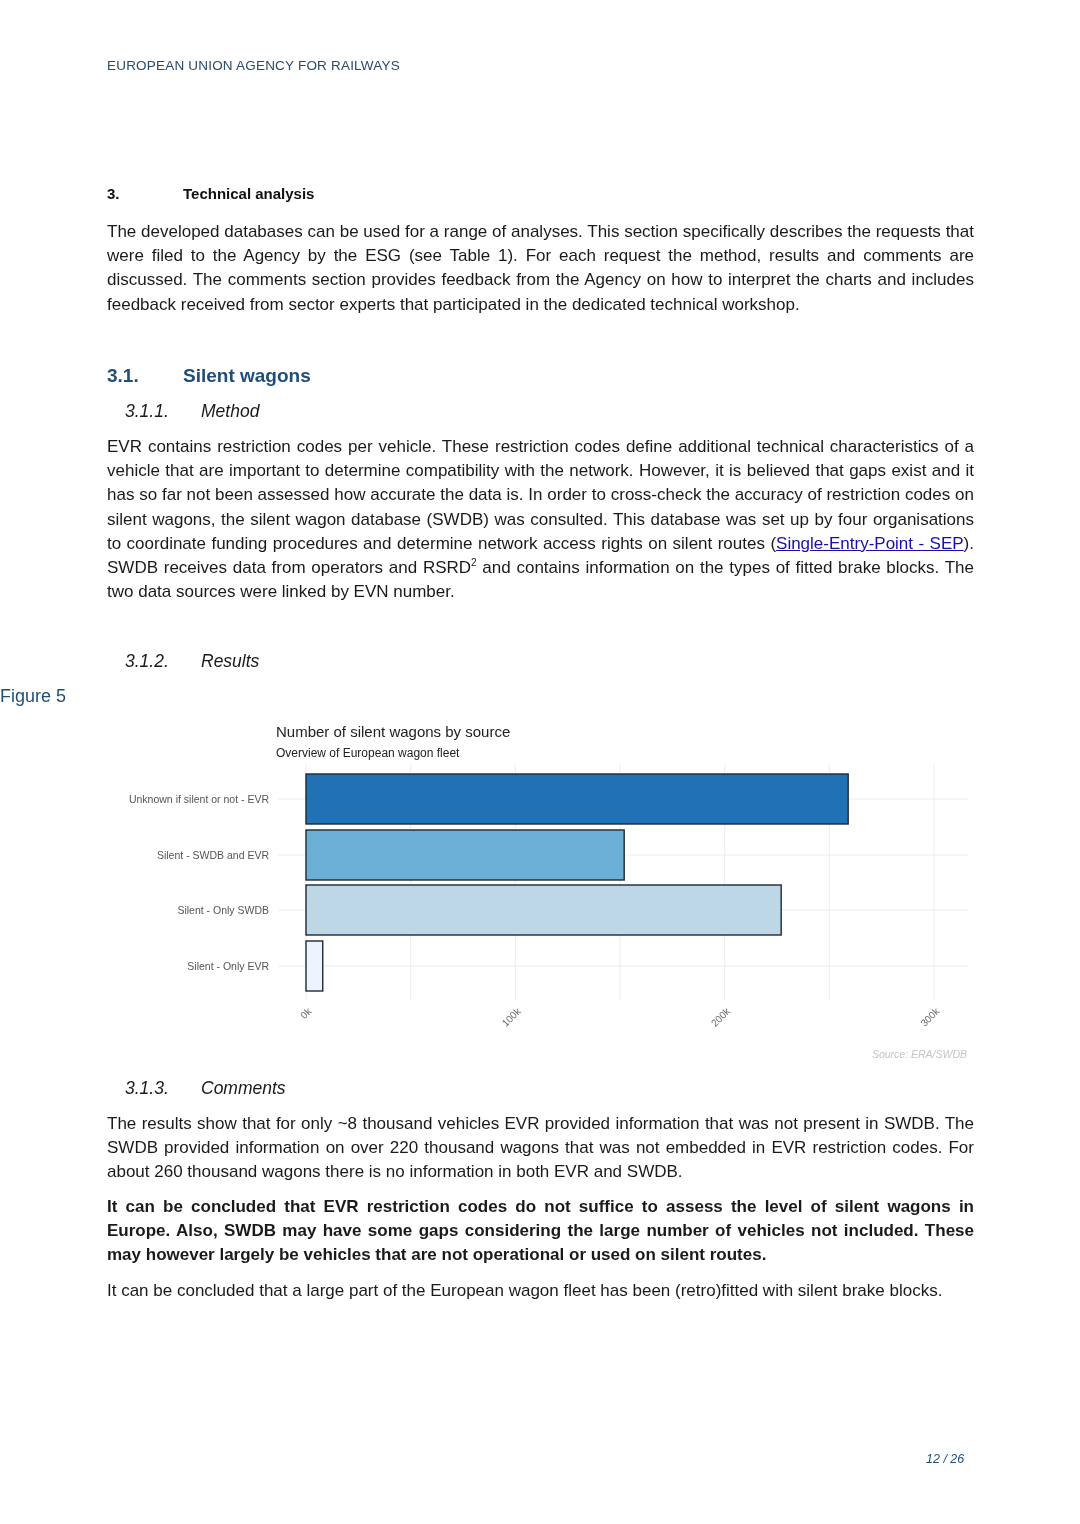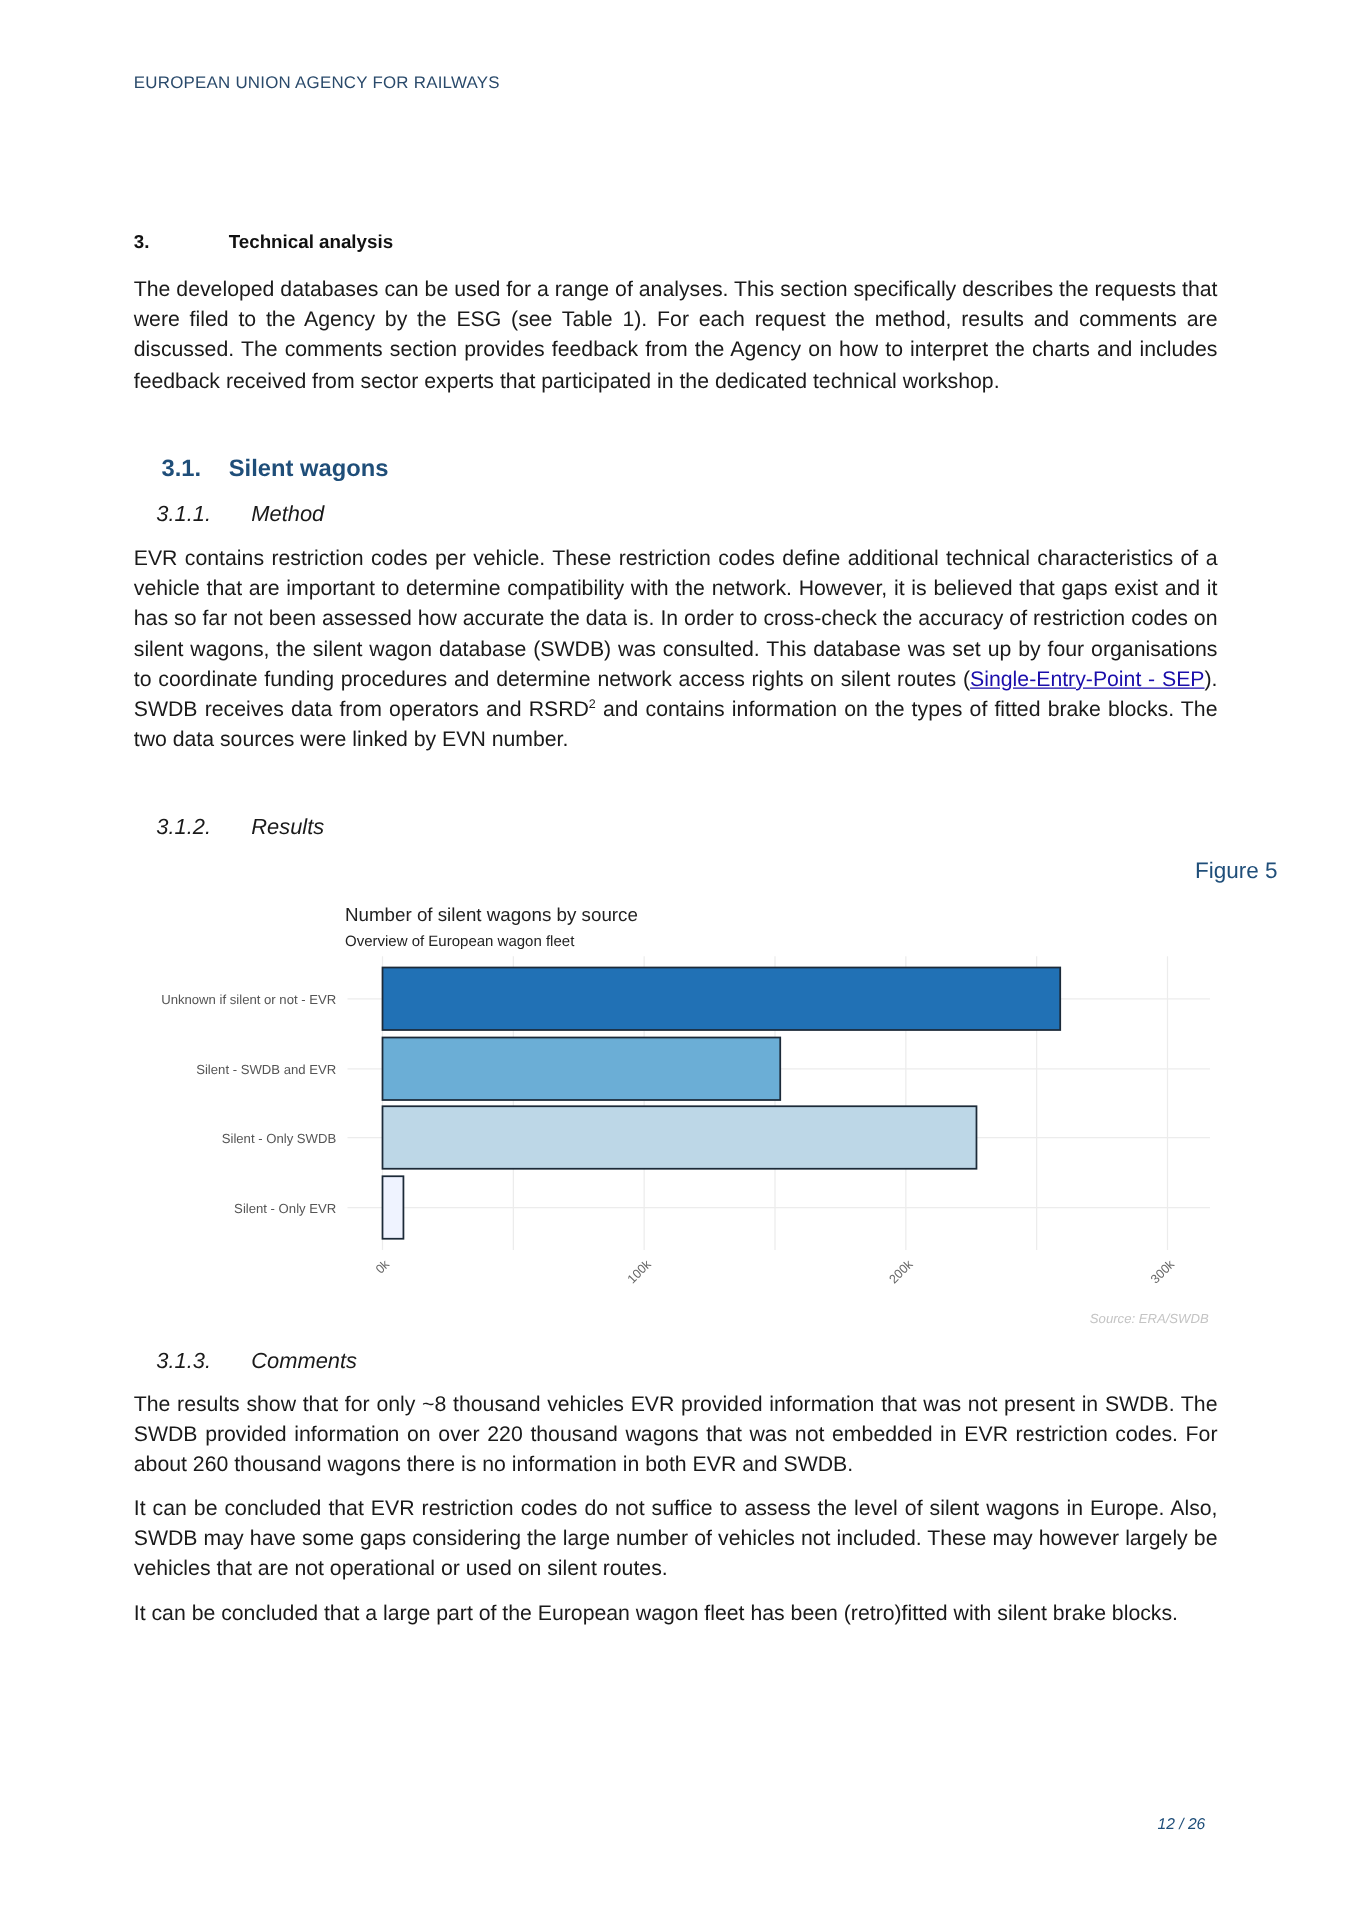--- a/index.html
+++ b/index.html
@@ -2,25 +2,25 @@
 <html><head>
 <meta charset="utf-8">
 <style>
   html, body { margin: 0; padding: 0; background: #ffffff; }
   body { width: 1080px; height: 1524px; position: relative; font-family: "Liberation Sans", "DejaVu Sans", sans-serif; color: #1a1a1a; }
   .page { position: absolute; left: 0; top: 0; width: 1080px; height: 1524px; }
   .header { position: absolute; left: 107px; top: 58px; font-size: 13.5px; color: #2a4a6b; letter-spacing: 0.2px; }
   .h1 { position: absolute; left: 107px; top: 185px; font-size: 15px; font-weight: bold; color: #111; }
   .h1 .num, .h2 .num, .h3 .num { display: inline-block; width: 76px; }
   .para { position: absolute; left: 107px; width: 867px; font-size: 17px; line-height: 24.2px; text-align: justify; color: #1a1a1a; }
-  .h2 { position: absolute; left: 107px; top: 365px; font-size: 19px; font-weight: bold; color: #1f4e79; text-align: center; }
+  .h2 { position: absolute; left: 107px; top: 365px; font-size: 19px; font-weight: bold; color: #1f4e79; }
   .h3 { position: absolute; left: 107px; font-size: 17.5px; font-style: italic; color: #1a1a1a; margin-left: 18px; }
   .link { color: #1a0dab; text-decoration: underline; }
   sup { font-size: 10px; line-height: 0; }
-  .fig-caption { position: absolute; left: 0; width: 1022px; top: 686px; text-align: right; font-size: 18px; color: #1f4e79; }
+  .fig-caption { position: absolute; left: 0; width: 1022px; top: 686px; text-align: left; font-size: 18px; color: #1f4e79; }
   #chart { position: absolute; left: 0; top: 715px; width: 1080px; height: 360px; }
   .footer-left { position: absolute; left: 107px; top: 1452px; font-size: 12.5px; font-style: italic; color: #1a1a1a; }
   .footer-right { position: absolute; left: 926px; top: 1452px; font-size: 12.5px; font-style: italic; color: #1f4e79; }
 </style>
 </head>
 <body>
 
 <div class="page">
 
   <div class="header">EUROPEAN UNION AGENCY FOR RAILWAYS</div>
@@ -82,17 +82,17 @@
         <text x="940" y="1012" text-anchor="end" transform="rotate(-45 940 1012)" font-family="Liberation Sans, sans-serif" font-size="10" fill="#666">300k</text>
       </g>
     <text x="967" y="1058" text-anchor="end" font-family="Liberation Sans, sans-serif" font-size="10.5" font-style="italic" fill="#c4c4c4">Source: ERA/SWDB</text>
   </svg>
 
   <div class="h3" style="top:1078px;">
     <span class="num">3.1.3.</span><span>Comments</span>
   </div>
 
   <div class="para" style="top:1112px;">The results show that for only ~8 thousand vehicles EVR provided information that was not present in SWDB. The SWDB provided information on over 220 thousand wagons that was not embedded in EVR restriction codes. For about 260 thousand wagons there is no information in both EVR and SWDB.</div>
-  <div class="para" style="top:1195px;">It can be concluded that EVR restriction codes do not suffice to assess the level of silent wagons in Europe. Also, SWDB may have some gaps considering the large number of vehicles not included. These may however largely be vehicles that are not operational or used on silent routes.</div>
+  <div class="para" style="top:1195px;font-weight:bold;">It can be concluded that EVR restriction codes do not suffice to assess the level of silent wagons in Europe. Also, SWDB may have some gaps considering the large number of vehicles not included. These may however largely be vehicles that are not operational or used on silent routes.</div>
   <div class="para" style="top:1279px;">It can be concluded that a large part of the European wagon fleet has been (retro)fitted with silent brake blocks.</div>
 
   <div class="footer-right">12 / 26</div>
 </div>
 
 </body></html>

